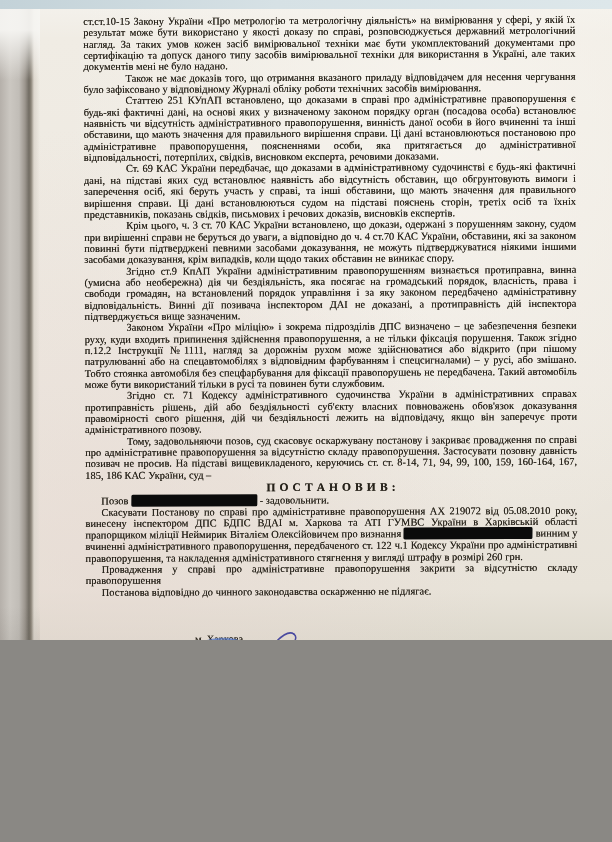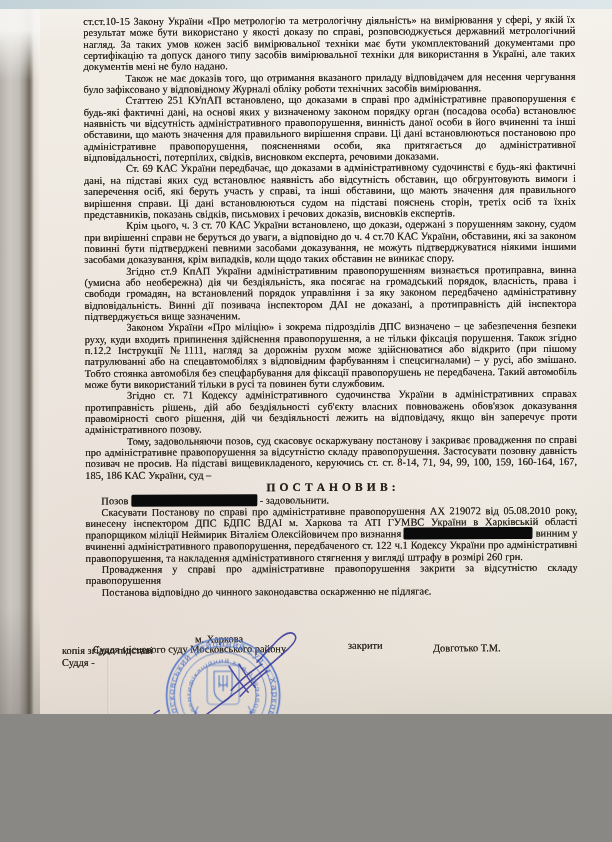--- a/index.html
+++ b/index.html
@@ -1,17 +1,17 @@
 <!DOCTYPE html>
 <html lang="uk"><head>
 <meta charset="utf-8">
 <style>
   html,body{margin:0;padding:0;background:#8a8884;}
   .scan{
-    position:relative;width:612px;height:714px;overflow:hidden;
+    position:relative;width:612px;height:640px;overflow:hidden;
     background:
       radial-gradient(ellipse at 18% 88%, rgba(231,216,210,.55), rgba(231,216,210,0) 55%),
       radial-gradient(ellipse at 72% 18%, rgba(247,244,238,.9), rgba(247,244,238,0) 60%),
       linear-gradient(to bottom,#f4f2ed 0,#f0ece4 6%,#ede8e0 60%,#e8e3d9 92%,#ddd9cd 100%);
     font-family:"Liberation Serif", serif;
     color:#26221b;
   }
   
   .top-strip{position:absolute;left:0;top:0;width:612px;height:9px;z-index:5;
     background:linear-gradient(to right,#c3d2d8,#d6e1e5 45%,#dde7ea);}

